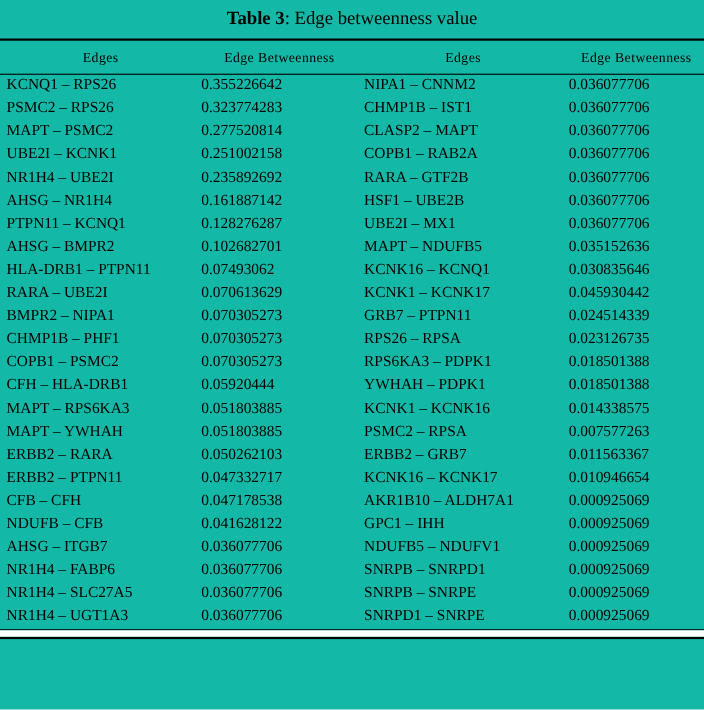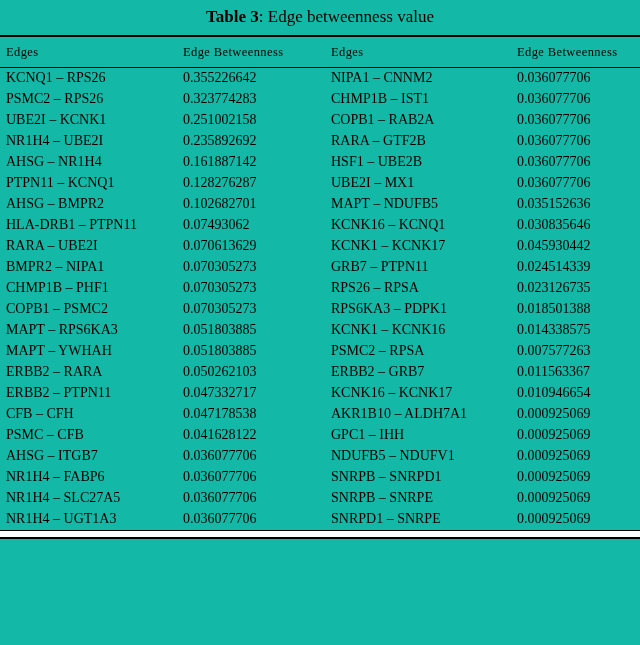--- a/index.html
+++ b/index.html
@@ -36,21 +36,21 @@
     border-collapse: collapse;
     table-layout: fixed;
   }
   table.bt col.c1 { width: 177px; }
   table.bt col.c2 { width: 148px; }
   table.bt col.c3 { width: 186px; }
   table.bt col.c4 { width: 129px; }
   table.bt th {
     font-weight: normal;
     font-size: 12.5px;
-    text-align: left;
+    text-align: center;
     letter-spacing: 0.4px;
     padding: 8px 0 7px 6px;
     white-space: nowrap;
   }
   table.bt td {
     font-size: 14px;
     line-height: 14px;
     text-align: left;
     padding: 3px 0 4px 6px;
     white-space: nowrap;
@@ -101,20 +101,26 @@
           <td>NIPA1 – CNNM2</td>
           <td>0.036077706</td>
         </tr>
         <tr>
           <td>PSMC2 – RPS26</td>
           <td>0.323774283</td>
           <td>CHMP1B – IST1</td>
           <td>0.036077706</td>
         </tr>
         <tr>
+          <td>MAPT – PSMC2</td>
+          <td>0.277520814</td>
+          <td>CLASP2 – MAPT</td>
+          <td>0.036077706</td>
+        </tr>
+        <tr>
           <td>UBE2I – KCNK1</td>
           <td>0.251002158</td>
           <td>COPB1 – RAB2A</td>
           <td>0.036077706</td>
         </tr>
         <tr>
           <td>NR1H4 – UBE2I</td>
           <td>0.235892692</td>
           <td>RARA – GTF2B</td>
           <td>0.036077706</td>
@@ -161,20 +167,26 @@
           <td>RPS26 – RPSA</td>
           <td>0.023126735</td>
         </tr>
         <tr>
           <td>COPB1 – PSMC2</td>
           <td>0.070305273</td>
           <td>RPS6KA3 – PDPK1</td>
           <td>0.018501388</td>
         </tr>
         <tr>
+          <td>CFH – HLA-DRB1</td>
+          <td>0.05920444</td>
+          <td>YWHAH – PDPK1</td>
+          <td>0.018501388</td>
+        </tr>
+        <tr>
           <td>MAPT – RPS6KA3</td>
           <td>0.051803885</td>
           <td>KCNK1 – KCNK16</td>
           <td>0.014338575</td>
         </tr>
         <tr>
           <td>MAPT – YWHAH</td>
           <td>0.051803885</td>
           <td>PSMC2 – RPSA</td>
           <td>0.007577263</td>
@@ -191,21 +203,21 @@
           <td>KCNK16 – KCNK17</td>
           <td>0.010946654</td>
         </tr>
         <tr>
           <td>CFB – CFH</td>
           <td>0.047178538</td>
           <td>AKR1B10 – ALDH7A1</td>
           <td>0.000925069</td>
         </tr>
         <tr>
-          <td>PSMC – CFB</td>
+          <td>NDUFB – CFB</td>
           <td>0.041628122</td>
           <td>GPC1 – IHH</td>
           <td>0.000925069</td>
         </tr>
         <tr>
           <td>AHSG – ITGB7</td>
           <td>0.036077706</td>
           <td>NDUFB5 – NDUFV1</td>
           <td>0.000925069</td>
         </tr>

